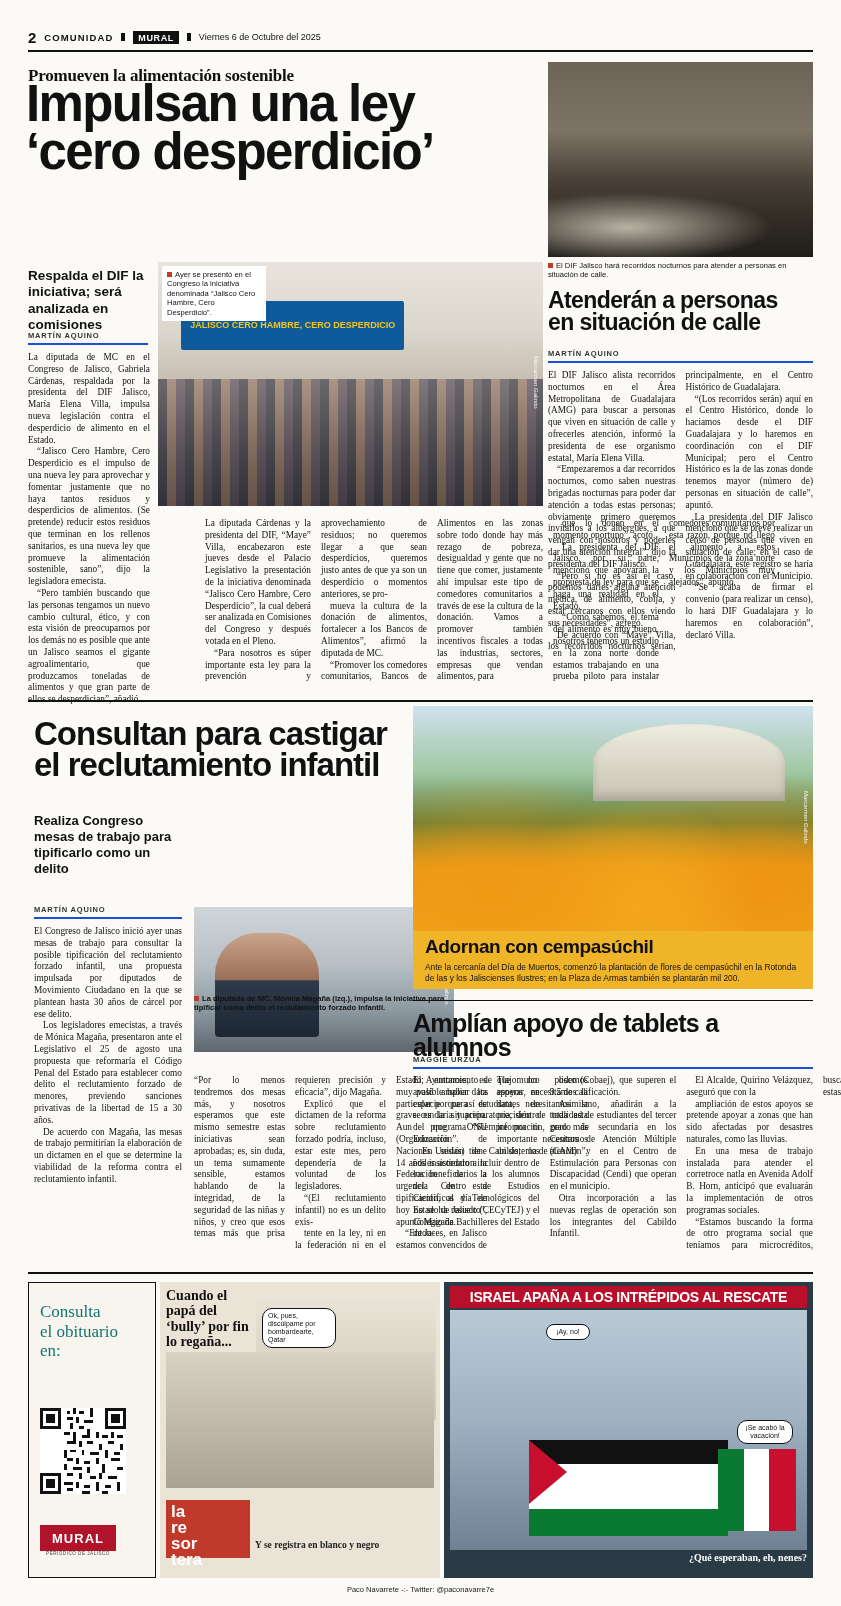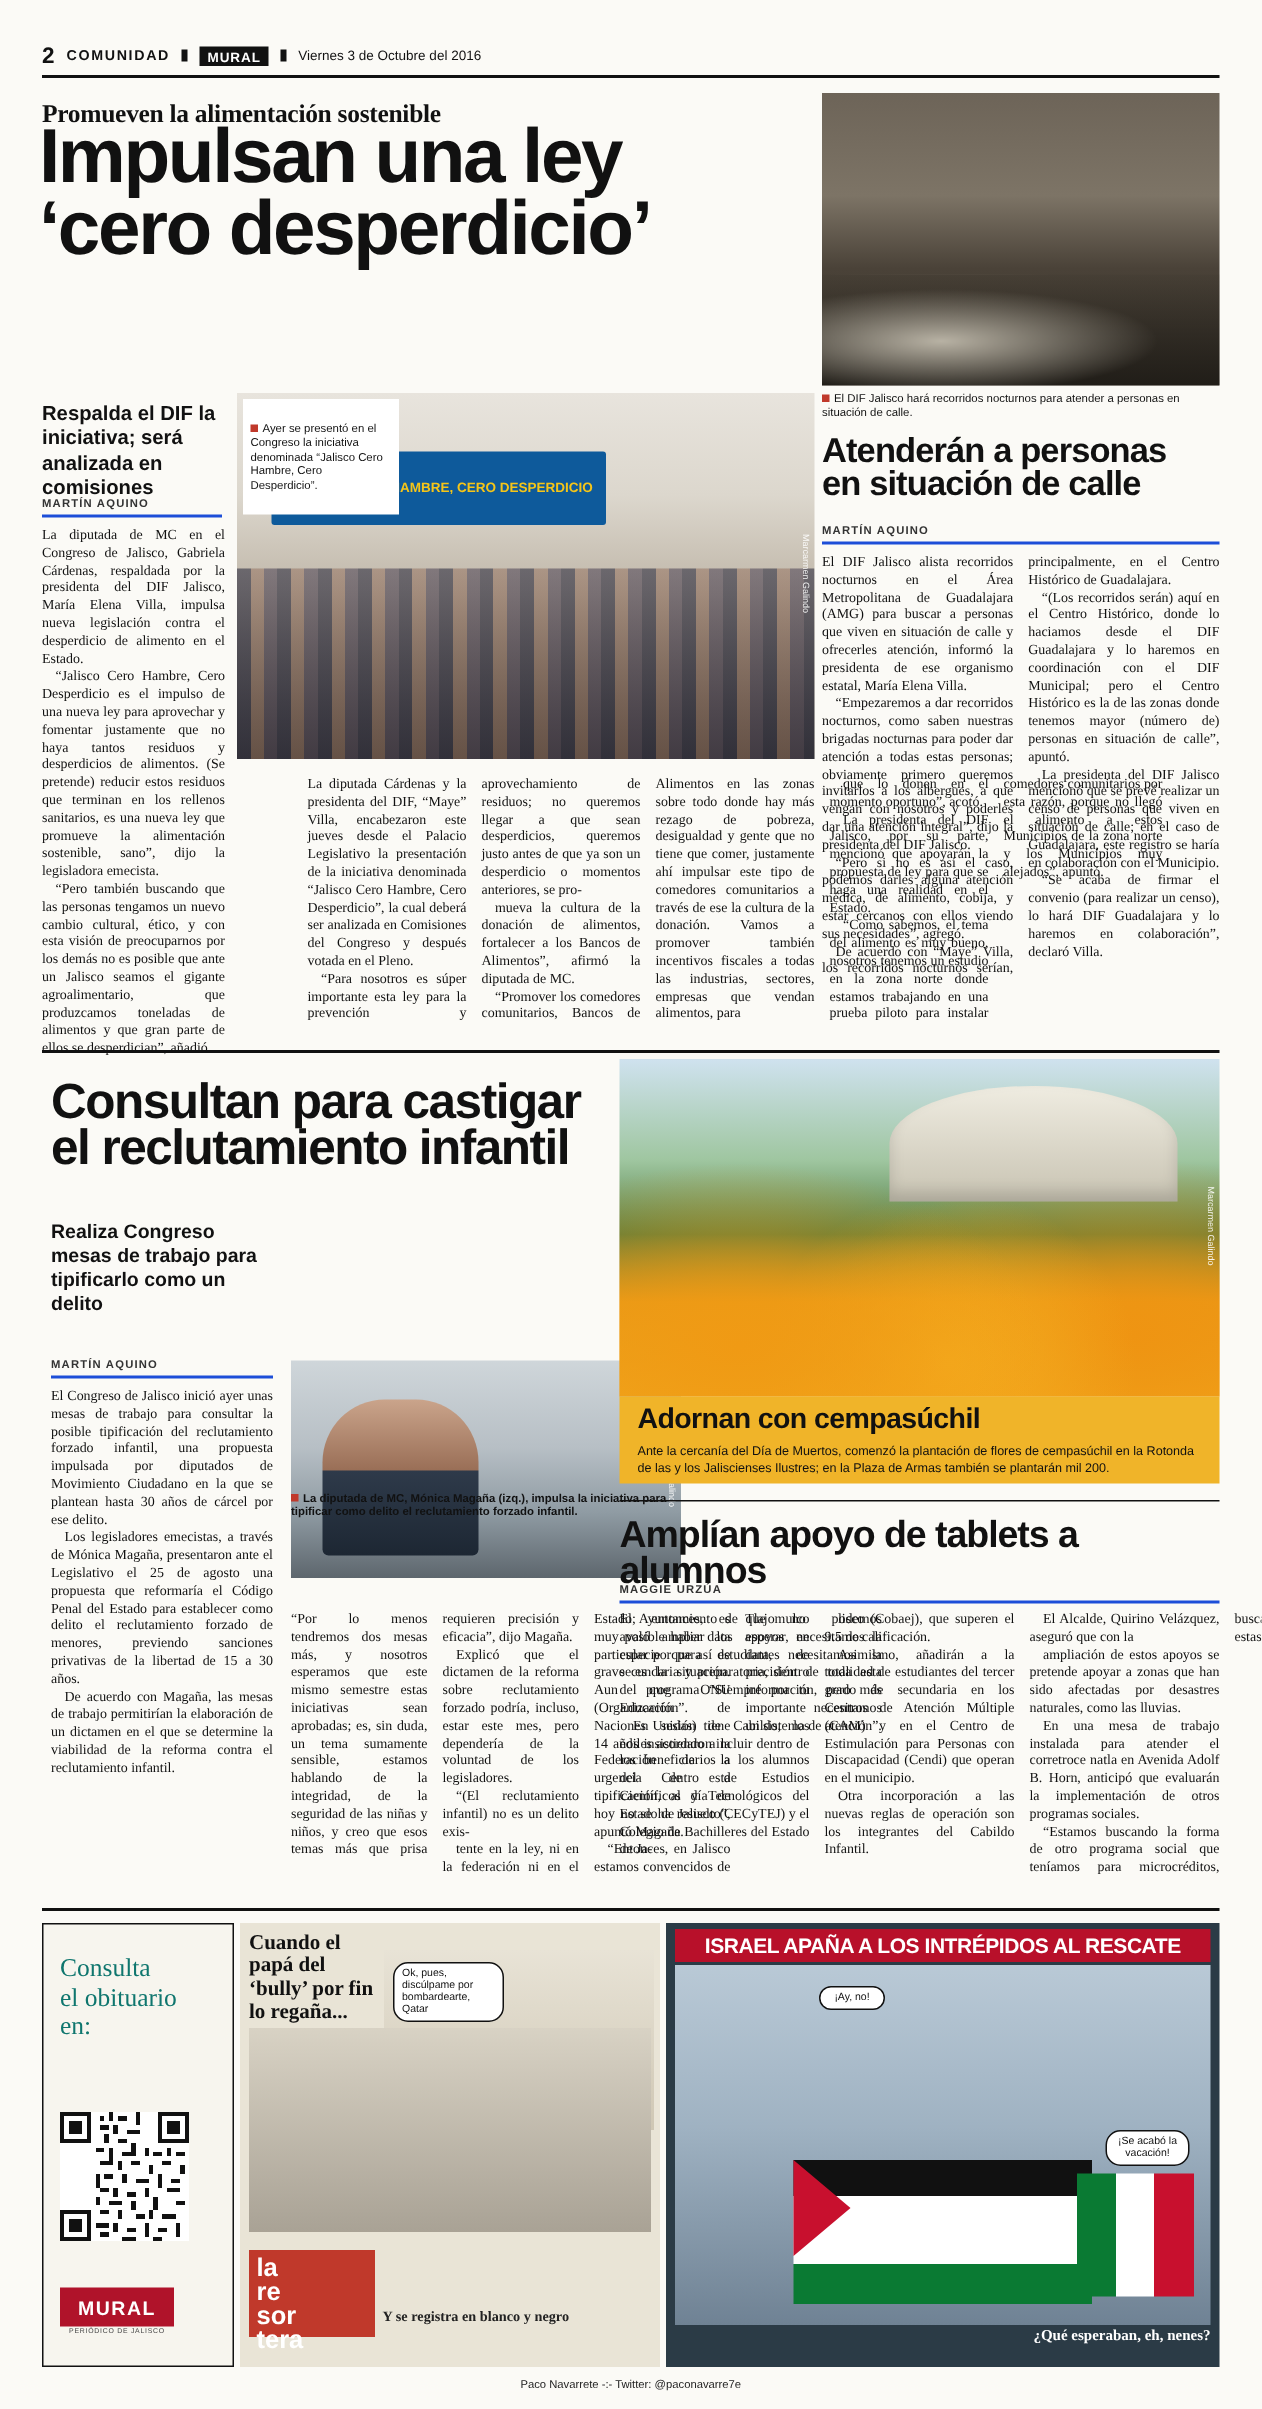--- a/index.html
+++ b/index.html
@@ -141,21 +141,21 @@
   #s1-head { position:absolute; left:26px; top:80px; width:520px; font-size:51px; }
   #s1-sub {
     position:absolute; left:28px; top:268px; width:120px;
     font-family:"Liberation Sans", sans-serif; font-weight:bold; font-size:13.5px;
     line-height:1.22;
   }
   #s1-byline { position:absolute; left:28px; top:331px; width:120px; }
   #s1-lead { position:absolute; left:28px; top:352px; width:122px; height:340px; }
   #s1-cols { position:absolute; left:205px; top:518px; width:338px; height:175px; }
   #s1-photo { position:absolute; left:158px; top:262px; width:385px; height:244px; }
-  #s1-cap { position:absolute; left:162px; top:266px; width:104px; background:#fff; padding:15px 5px; }
+  #s1-cap { position:absolute; left:162px; top:266px; width:104px; background:#fff; padding:4px 5px; }
 
   #s2-photo { position:absolute; left:548px; top:62px; width:265px; height:195px; }
   #s2-cap { position:absolute; left:548px; top:261px; width:265px; }
   #s2-head { position:absolute; left:548px; top:290px; width:268px; font-size:23px; letter-spacing:-0.6px; }
   #s2-byline { position:absolute; left:548px; top:349px; width:265px; }
   #s2-cols { position:absolute; left:548px; top:370px; width:265px; height:322px; }
 
   .divider1 { position:absolute; left:28px; top:700px; width:785px; height:2px; }
 
   
@@ -228,21 +228,21 @@
 <body>
 
 <div class="page">
 
   <div class="masthead">
     <span class="mh-page">2</span>
     <span class="mh-section">COMUNIDAD</span>
     <span class="mh-sq"></span>
     <span class="mh-brand">MURAL</span>
     <span class="mh-sq"></span>
-    <span class="mh-date">Viernes 3 de Octubre del 2016</span>
+    <span class="mh-date">Viernes 6 de Octubre del 2025</span>
   </div>
 
   <div class="kicker" id="s1-kicker">Promueven la alimentación sostenible</div>
   <div class="headline" id="s1-head">
     <div>Impulsan una ley</div>
     <div>‘cero desperdicio’</div>
   </div>
   <div id="s1-sub">Respalda el DIF la iniciativa; será analizada en comisiones</div>
   <div class="byline" id="s1-byline">MARTÍN AQUINO</div>
 

